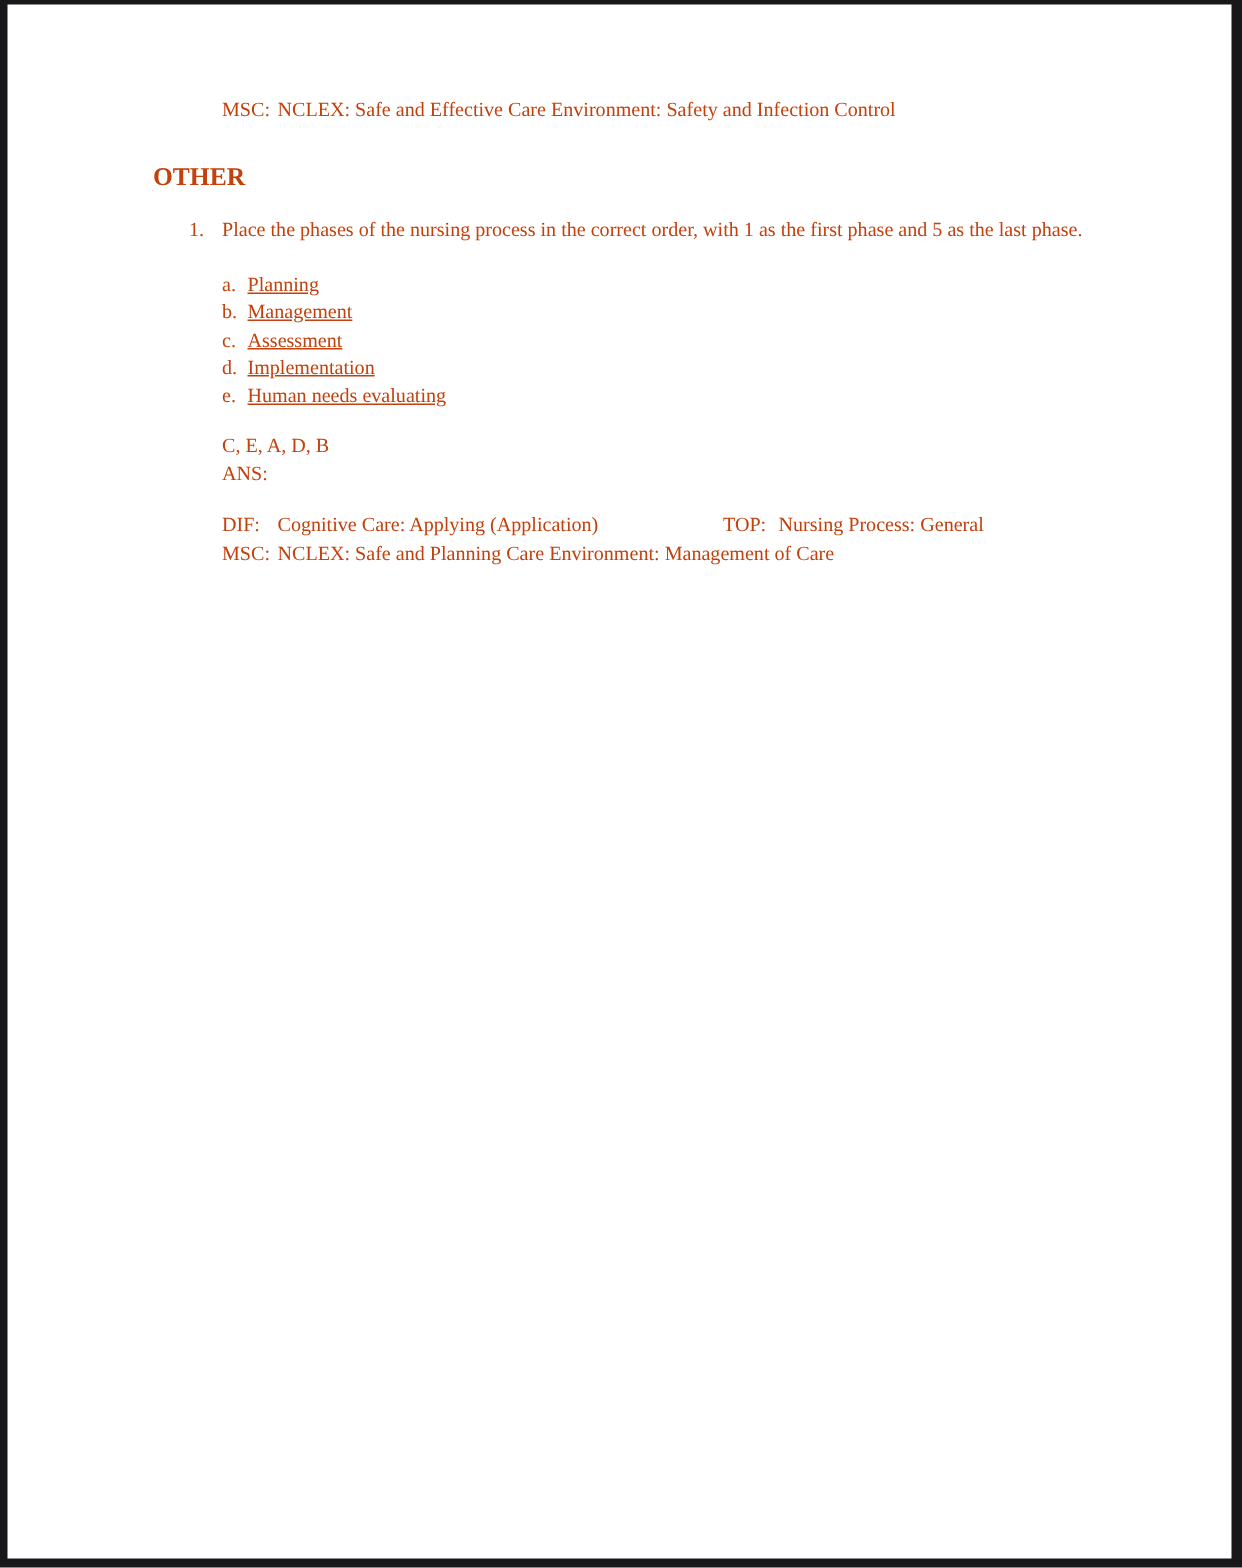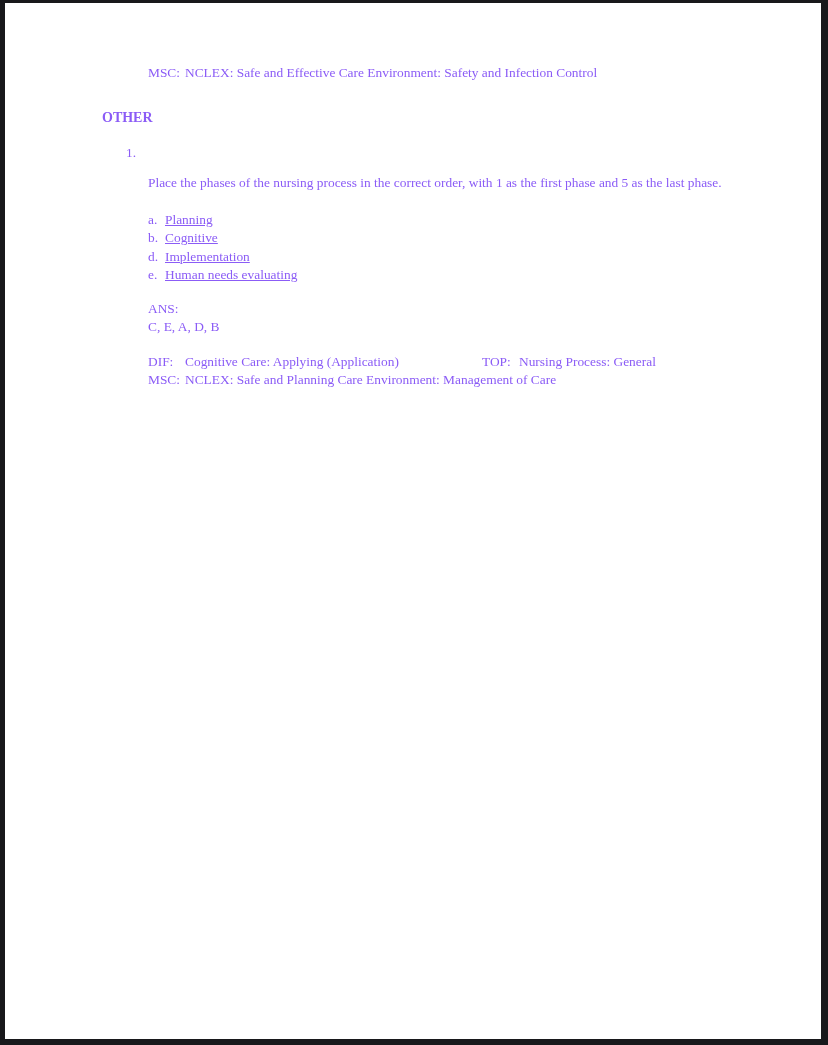--- a/index.html
+++ b/index.html
@@ -7,34 +7,34 @@
   body {
     background: #18181b;
     position: relative;
     overflow: hidden;
     font-family: "Liberation Serif", "DejaVu Serif", serif;
   }
   .page {
     position: absolute;
     left: 5px; right: 7px; top: 3px; bottom: 6px;
     background: #ffffff;
-    color: #8b5cf6;
+    color: #c2410c;
     font-size: 13.4px;
     line-height: 18.5px;
   }
   .meta-top { margin: 61px 0 0 143px; }
   .label { display: inline-block; min-width: 37px; }
   .section-heading {
     margin: 26px 0 0 97px;
     font-weight: bold;
-    font-size: 14px;
+    font-size: 17px;
   }
   .question-row { display: flex; margin-top: 17px; }
   .q-num { width: 22px; margin-left: 121px; }
-  .q-text { width: 597px; margin-top: 30px; }
+  .q-text { width: 597px; }
   .options { margin: 18px 0 0 143px; text-decoration: underline; }
   .option-letter { display: inline-block; min-width: 17px; }
   .answer-block { margin: 15px 0 0 143px; }
   .rationale { margin: 19px 0 0 143px; width: 597px; }
   .meta-block { margin: 16px 0 0 143px; position: relative; width: 600px; }
   .top-seg { position: absolute; left: 322px; top: 0; margin-left: 12px; }
 </style>
 </head>
 <body>
 
@@ -49,33 +49,36 @@
   <div class="question-row">
     <span class="q-num">1.</span>
     <span class="q-text">Place the phases of the nursing process in the correct order, with 1 as the first phase and 5 as the last phase.</span>
   </div>
 
   <div class="options">
     <div>
       <span class="option-letter">a.</span><span>Planning</span>
     </div>
     <div>
-      <span class="option-letter">b.</span><span>Cognitive</span>
+      <span class="option-letter">b.</span><span>Management</span>
+    </div>
+    <div>
+      <span class="option-letter">c.</span><span>Assessment</span>
     </div>
     <div>
       <span class="option-letter">d.</span><span>Implementation</span>
     </div>
     <div>
       <span class="option-letter">e.</span><span>Human needs evaluating</span>
     </div>
   </div>
 
   <div class="answer-block">
+    <div>C, E, A, D, B</div>
     <div>ANS:</div>
-    <div>C, E, A, D, B</div>
   </div>
 
 
   <div class="meta-block">
     <div>
       <span class="label">DIF:</span><span>Cognitive Care: Applying (Application)</span>
       <span class="top-seg">
         <span class="label">TOP:</span><span>Nursing Process: General</span>
       </span>
     </div>

